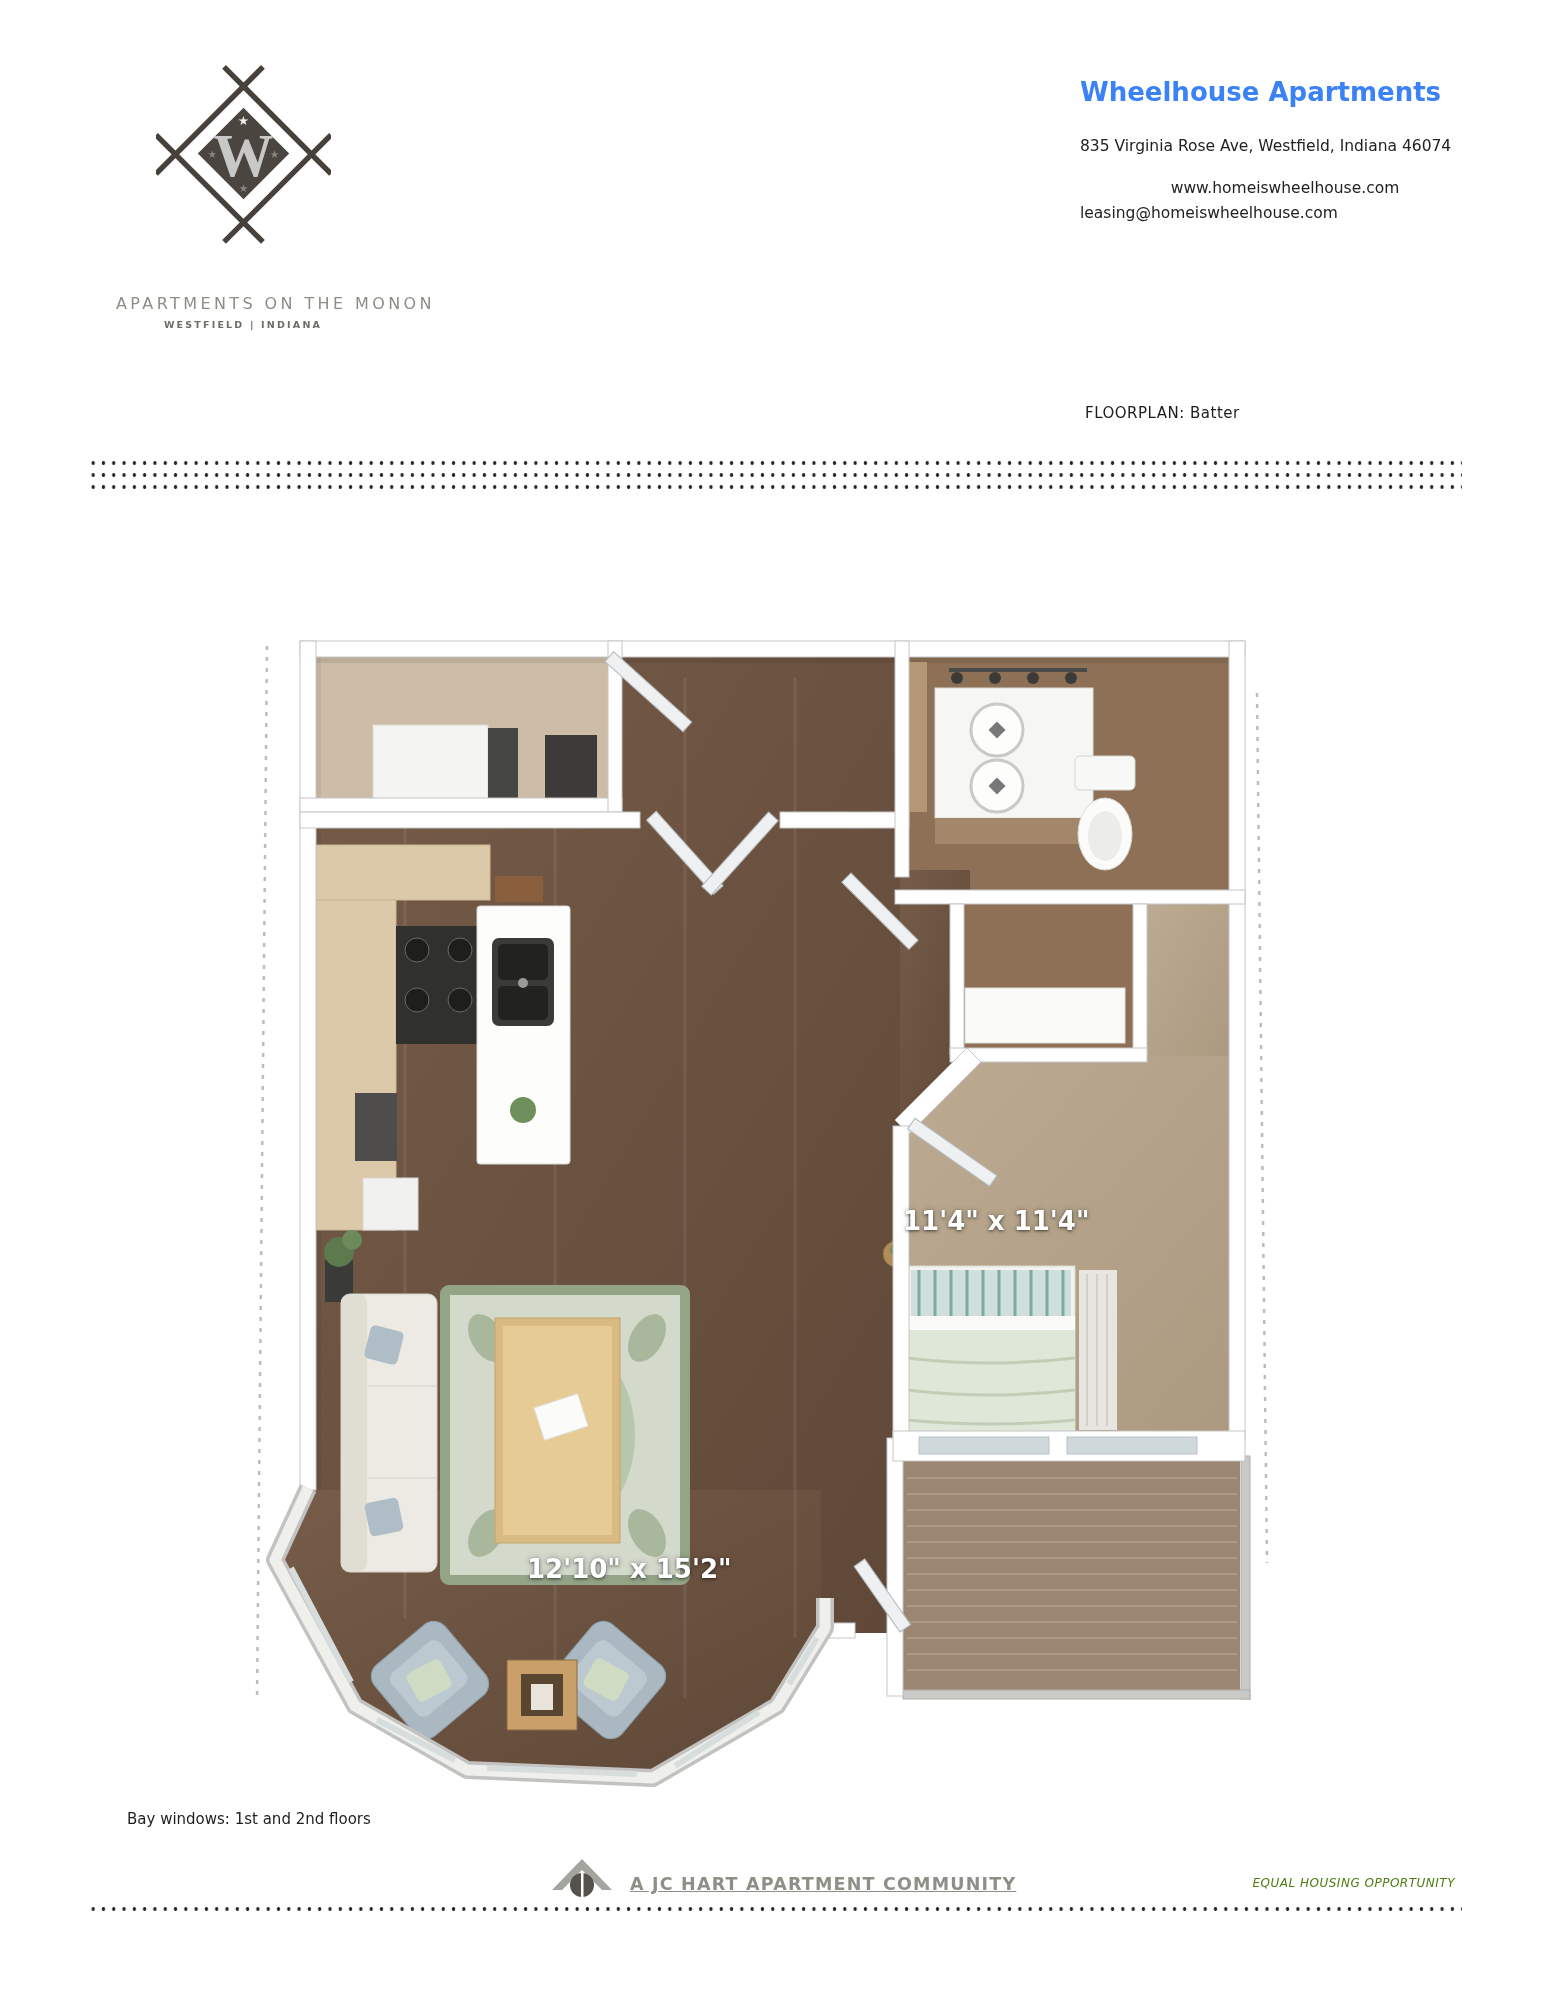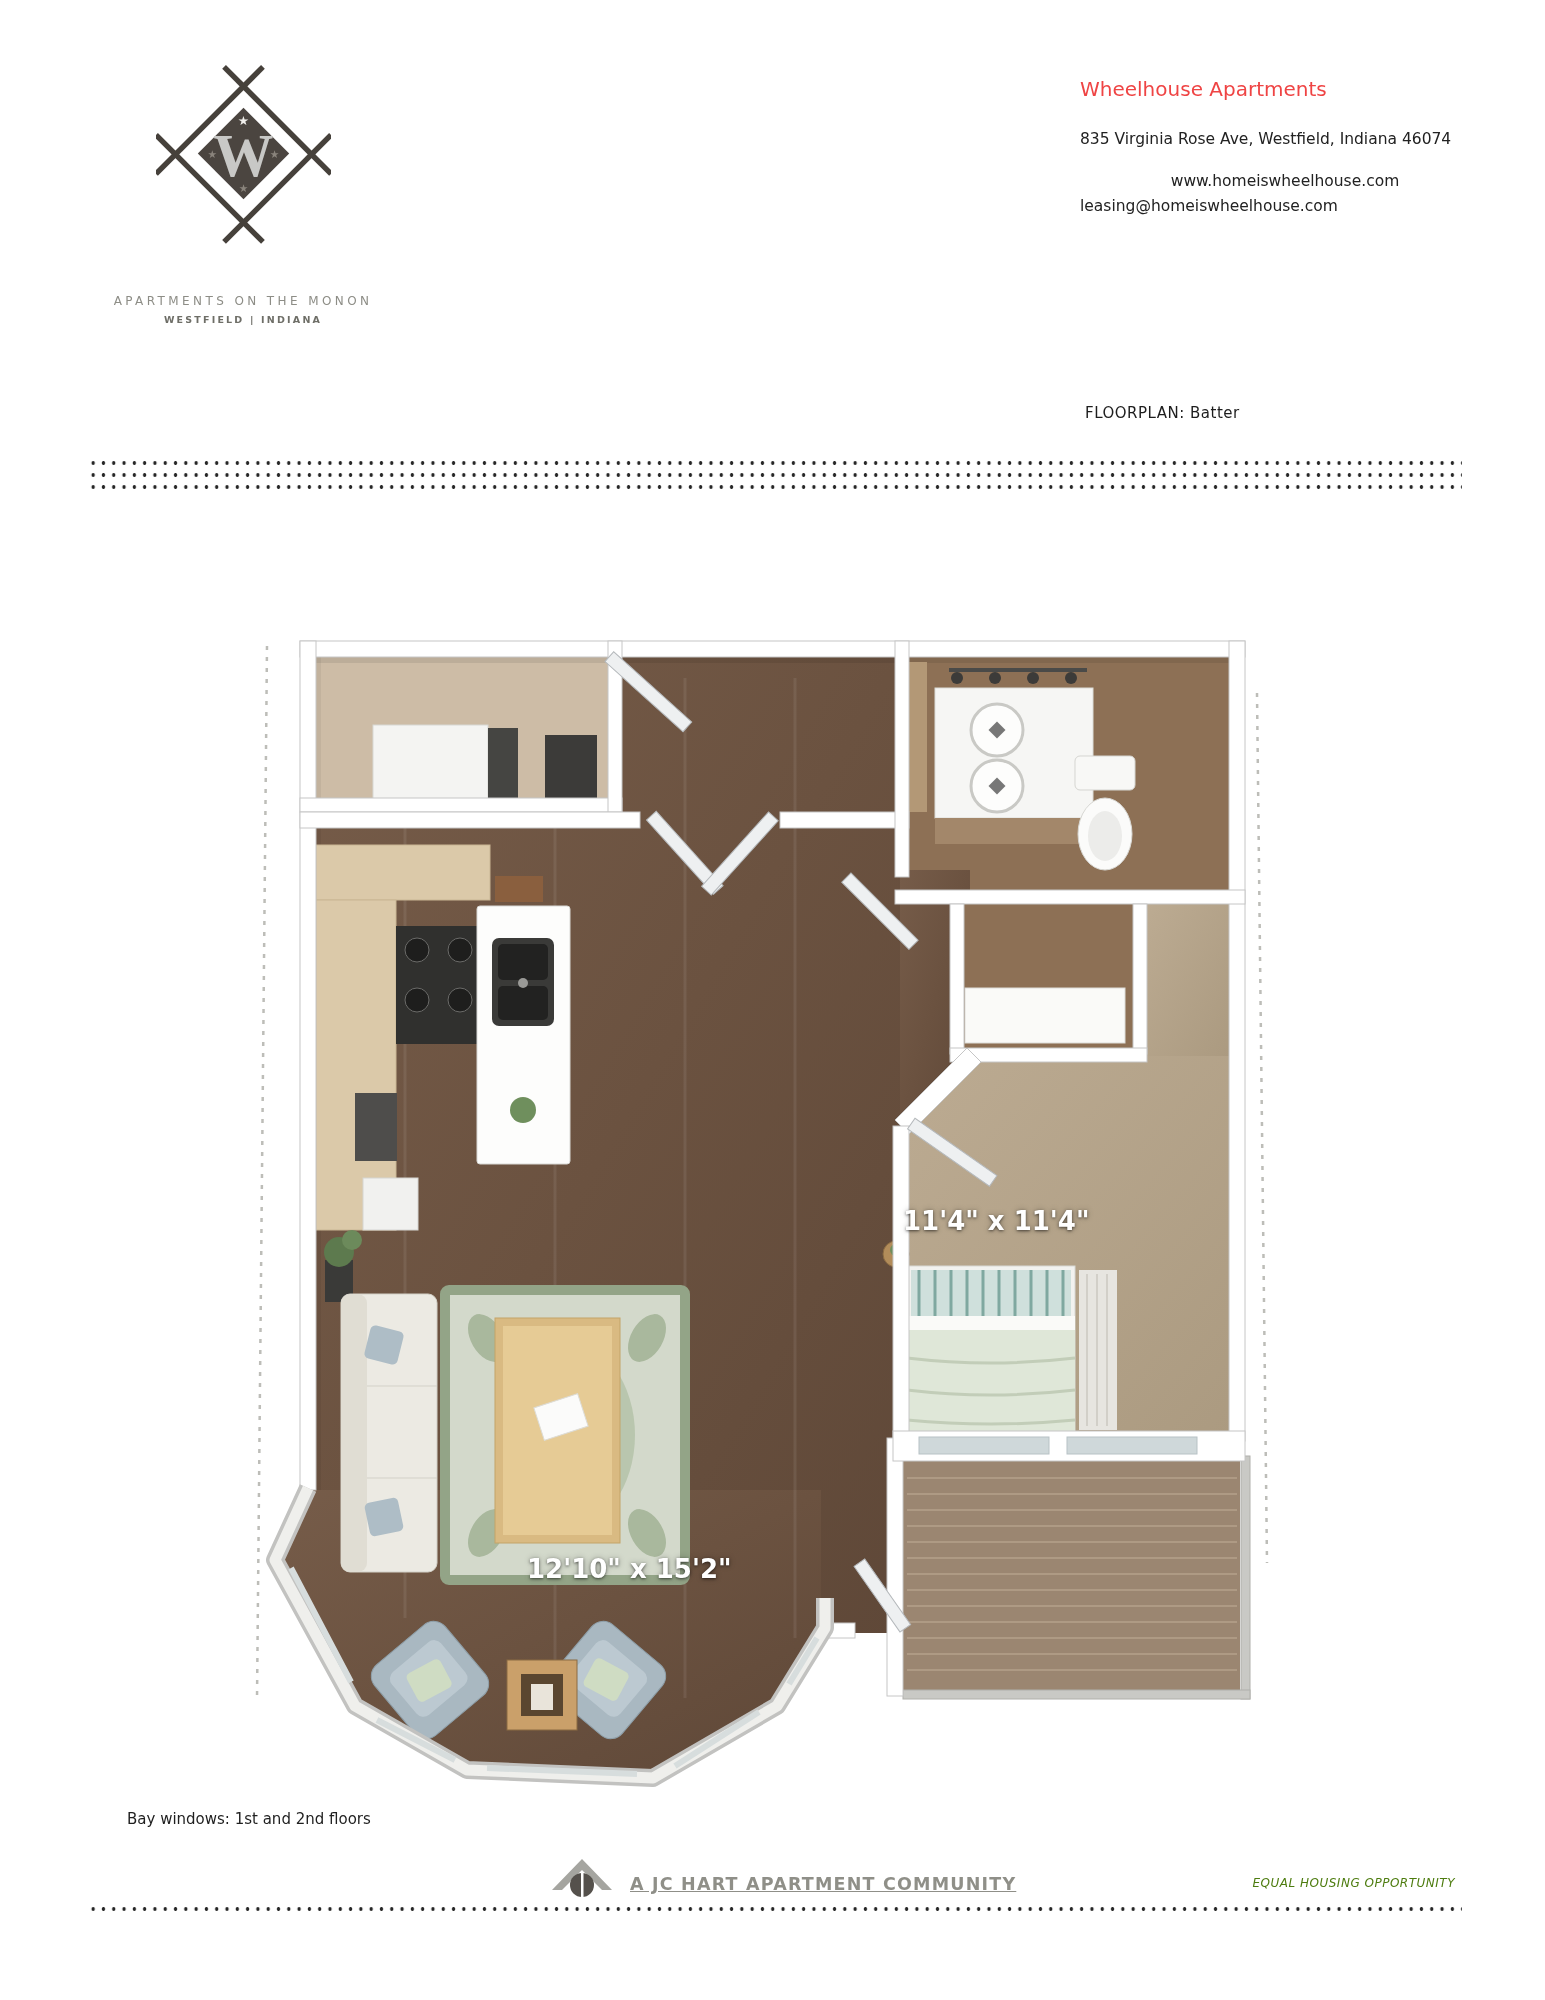--- a/index.html
+++ b/index.html
@@ -5,25 +5,25 @@
   html,body{margin:0;padding:0;background:#fff;}
   .page{position:relative;width:1545px;height:2000px;background:#ffffff;overflow:hidden;
         font-family:"DejaVu Sans","Liberation Sans",sans-serif;color:#1c1c1c;}
 
   
   .logo-block{position:absolute;left:108px;top:52px;width:270px;text-align:center;}
   .logo-block svg{display:block;margin:0 auto;}
   .wordmark{font-family:"Liberation Sans",sans-serif;font-size:43px;font-weight:800;
             letter-spacing:1px;color:#3a3631;margin-top:2px;
             text-shadow:1px 1px 0 #ffffff,2px 2px 0 rgba(58,54,49,.35);white-space:nowrap;}
-  .tagline{font-size:12px;letter-spacing:3.4px;color:#8d8d86;margin-top:7px;white-space:nowrap;}
+  .tagline{font-size:16px;letter-spacing:3.4px;color:#8d8d86;margin-top:7px;white-space:nowrap;margin-left:8px;}
   .loc{font-size:9.5px;font-weight:bold;letter-spacing:2.2px;color:#6e6e67;margin-top:6px;}
 
   .contact-block{position:absolute;left:1080px;top:78px;width:410px;}
-  .contact-title{font-size:20px;color:#ef4444;line-height:1.15;}
+  .contact-title{font-size:26px;color:#3b82f6;line-height:1.15;font-weight:bold;}
   .contact-address{font-size:15.5px;color:#222;margin-top:29px;}
   .contact-web{font-size:15.5px;color:#222;margin-top:24px;text-align:center;}
   .contact-email{font-size:15.5px;color:#222;margin-top:7px;}
   .floorplan-line{position:absolute;left:1085px;top:404px;font-size:15px;color:#1d1d1d;letter-spacing:.5px;text-align:right;}
 
   .dotted-sep{position:absolute;left:88px;top:455px;width:1374px;height:35px;
       background-image:radial-gradient(circle,#262626 1.6px,transparent 2px);
       background-size:10.3px 12px;background-position:0 2px;}
   .dotted-bottom{position:absolute;left:88px;top:1901px;width:1374px;height:12px;
       background-image:radial-gradient(circle,#262626 1.6px,transparent 2px);

